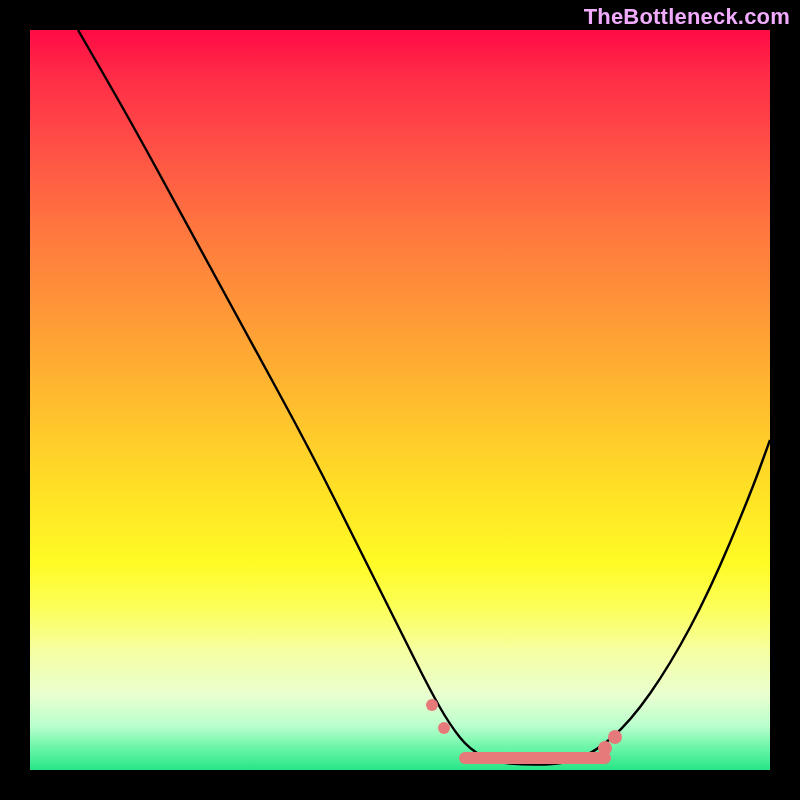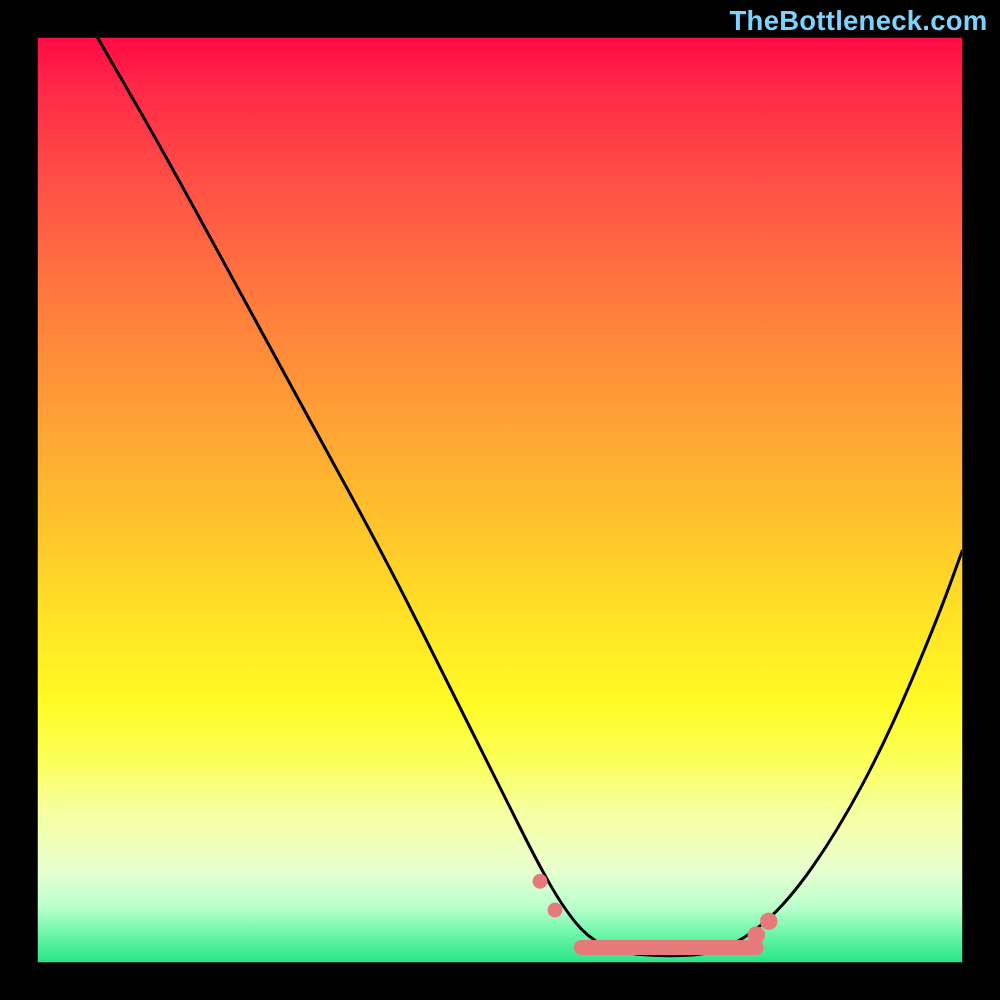--- a/index.html
+++ b/index.html
@@ -14,21 +14,21 @@
   .frame {
     position: relative;
     width: 800px;
     height: 800px;
     background: #000;
   }
   .watermark {
     position: absolute;
     top: 4px;
     right: 10px;
-    color: #7dd3fc;
+    color: #f0abfc;
     font-size: 22px;
     font-weight: 600;
     letter-spacing: 0.2px;
   }
   .plot-area {
     position: absolute;
     left: 30px;
     top: 30px;
     width: 740px;
     height: 740px;

